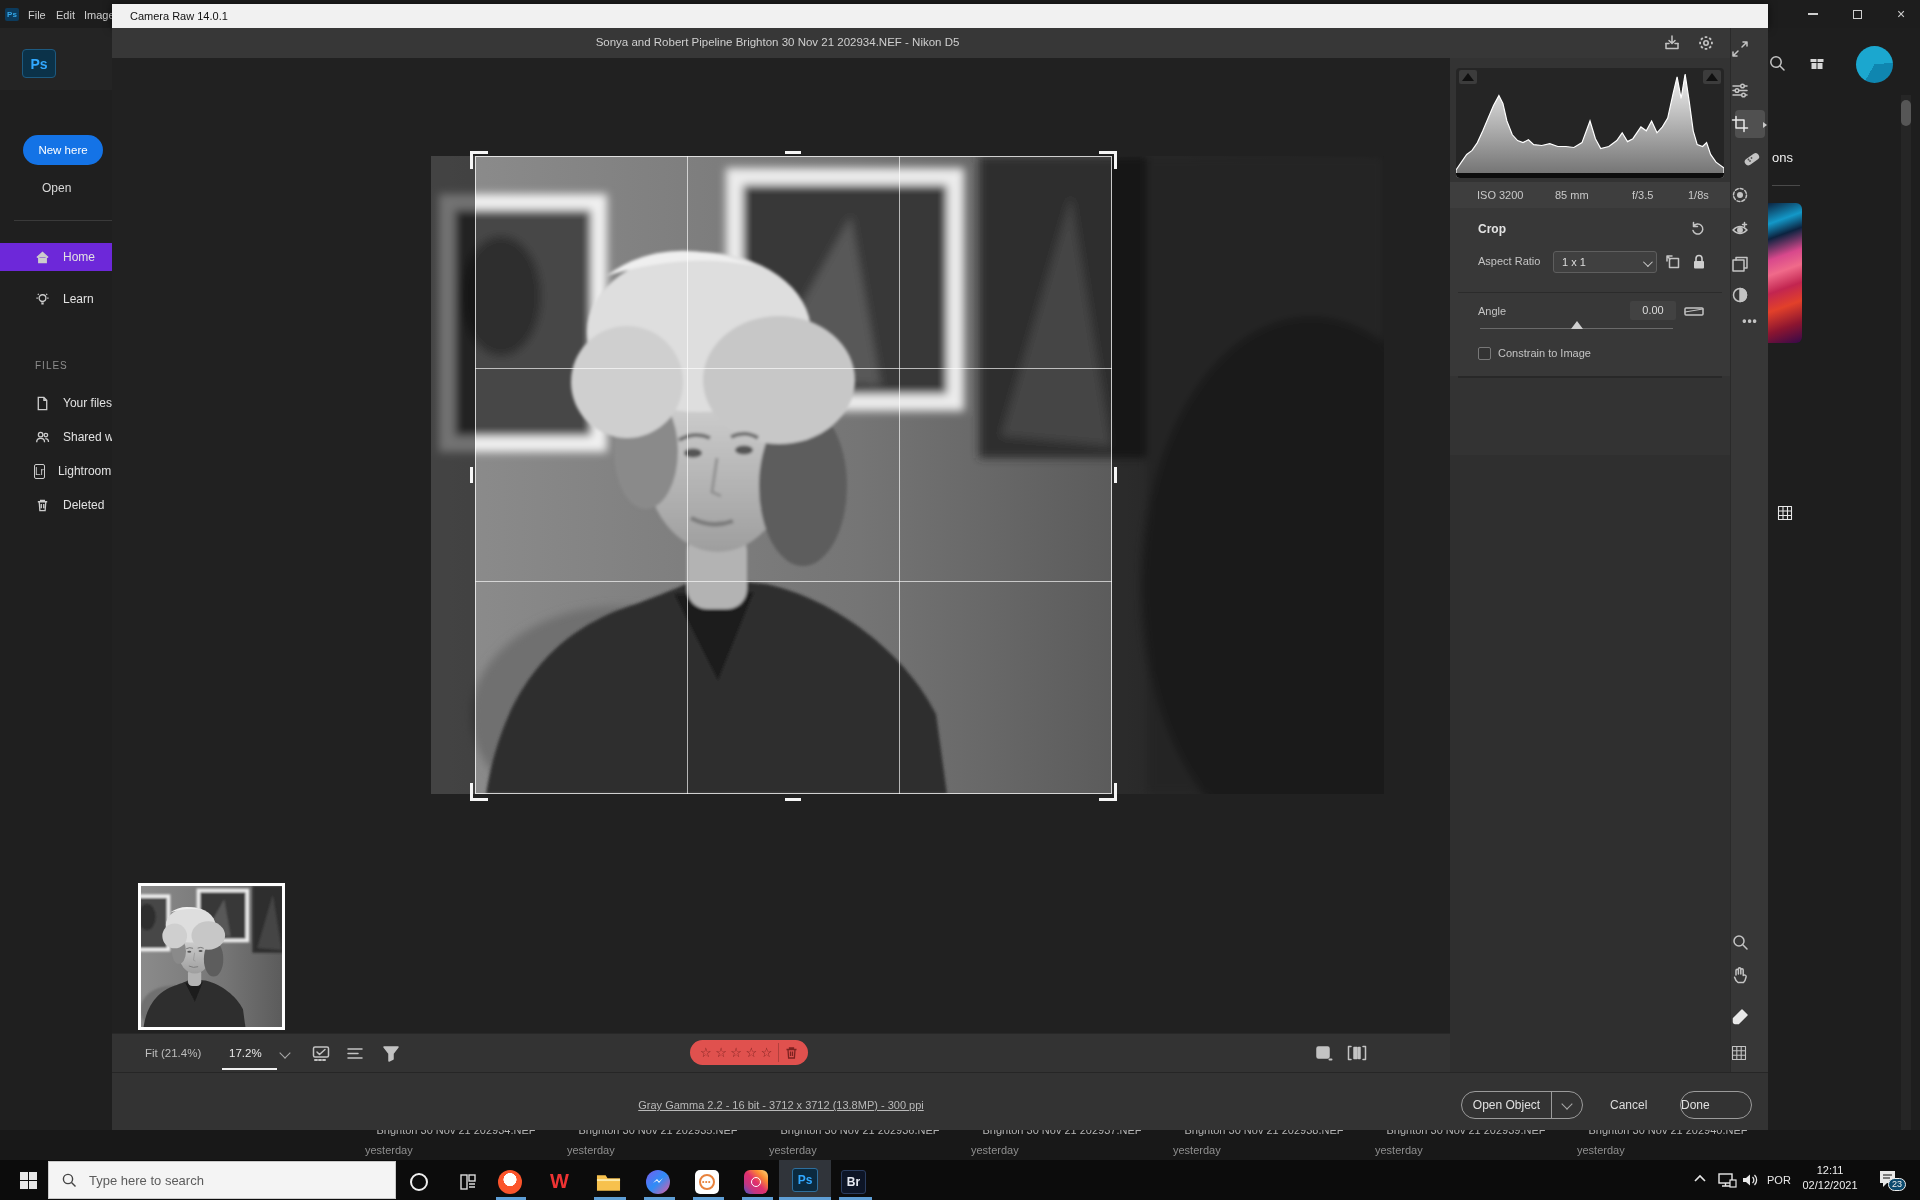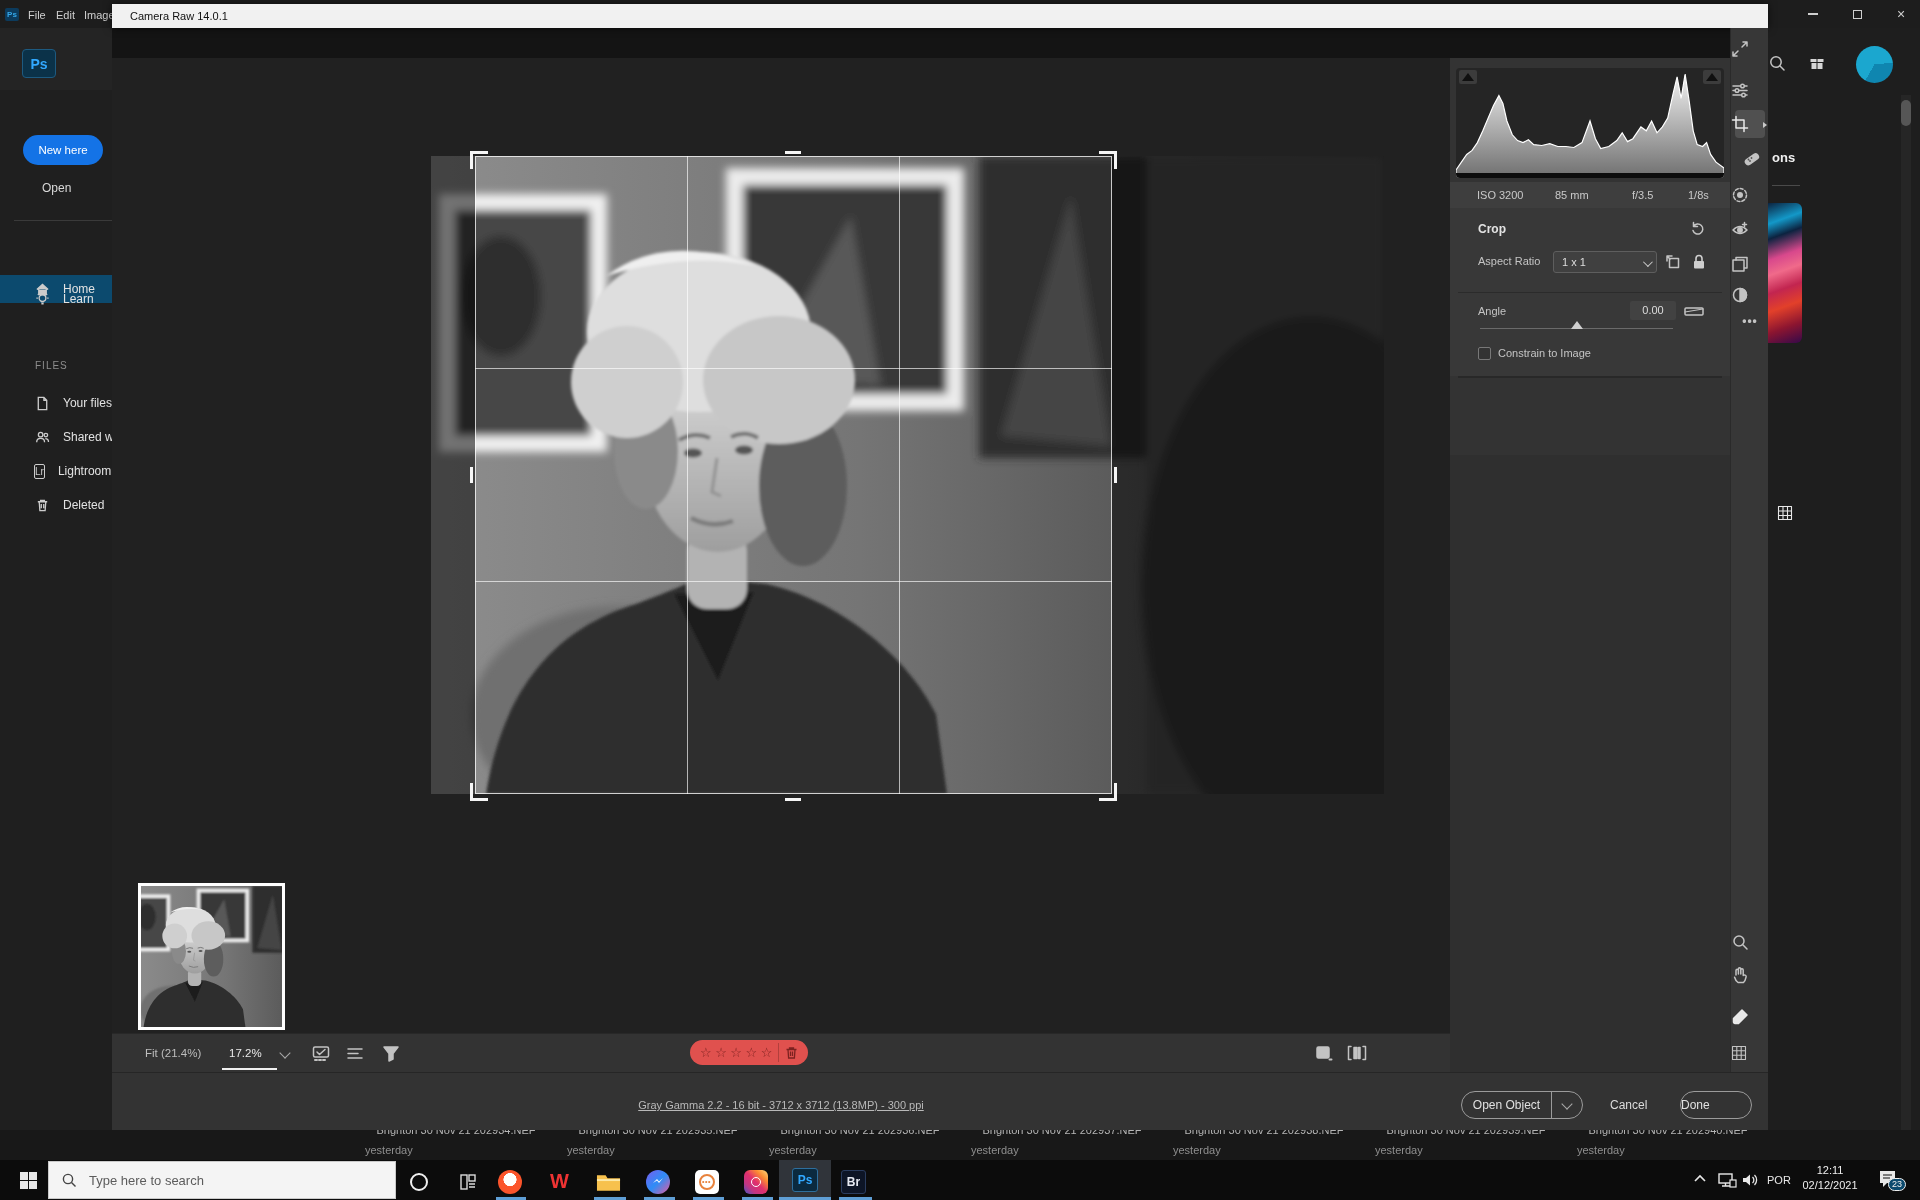--- a/index.html
+++ b/index.html
@@ -18,29 +18,29 @@
   .wc-max { width:9px; height:9px; border:1.5px solid #cfcfcf; }
   .wc-close { color:#cfcfcf; font-size:14px; line-height:14px; }
 
   .ps-sidebar { left:0; top:28px; width:112px; height:1102px; background:#1f1f1f; }
   .ps-sidebar .topzone { left:0; top:0; width:112px; height:62px; background:#242424; }
   .ps-logo { left:22px; top:21px; width:34px; height:29px; background:#0b3249; border:1px solid #1d5a80; border-radius:4px; color:#31a8ff; font-weight:bold; font-size:14px; text-align:center; line-height:28px; }
   .newfile-btn { left:23px; top:107px; width:80px; height:30px; background:#1473e6; border-radius:16px; color:#fff; font-size:11.5px; text-align:center; line-height:30px; }
   .open-lbl { left:42px; top:153px; color:#d8d8d8; font-size:12px; }
   .side-sep { left:14px; top:192px; width:98px; height:1px; background:#3a3a3a; }
   .nav-row { left:0; width:112px; height:28px; display:flex; align-items:center; }
-  .nav-row.sel { background:#0c4a6e;margin-top:32px; }
+  .nav-row.sel { background:#6d28d9; }
   .nav-ic { width:15px; height:15px; margin-left:35px; flex:0 0 auto; }
   .nav-txt { color:#e2e2e2; font-size:12px; margin-left:13px; white-space:nowrap; }
   .files-hdr { left:35px; top:332px; color:#8d8d8d; font-size:10px; letter-spacing:1px; }
   svg.lic { stroke:#cccccc; fill:none; stroke-width:1.4; }
   .lr-box { width:15px; height:15px; margin-left:34px; border:1.3px solid #ccc; border-radius:2px; color:#ccc; font-size:10px; text-align:center; line-height:13px; }
 
   .ps-rightarea { left:1768px; top:28px; width:152px; height:1102px; background:#1e1e1e; }
-  .heading-frag { left:4px; top:122px; color:#f0f0f0; font-size:13px; font-weight:bold; }
+  .heading-frag { left:4px; top:122px; color:#f0f0f0; font-size:13px; font-weight:normal; }
   .card-line { left:4px; top:157px; width:28px; height:1px; background:#4a4a4a; }
   .color-card { left:0px; top:175px; width:34px; height:140px; border-radius:0 6px 6px 0; background:
       linear-gradient(160deg,#0c2340 0%,#1398c8 14%,#0c2340 24%,#d8488c 38%,#f06a8a 48%,#c22550 60%,#e2402a 72%,#8c1530 86%,#35094a 100%); filter:blur(.4px); }
   .grid-ic-right { left:9px; top:477px; }
   .scrollbar { left:133px; top:67px; width:10px; height:1035px; background:#262626; }
   .scroll-thumb { left:0; top:5px; width:10px; height:26px; background:#565656; border-radius:5px; }
 
   
   .recent-strip { left:0; top:1130px; width:1920px; height:30px; background:#181818; }
   .rf-col { position:absolute; top:0; width:190px; }
@@ -353,20 +353,36 @@
       <svg width="22" height="20" viewBox="0 0 22 20">
           <path d="M2 2 h15 v12 h-8 l-4 4 v-4 H2 z" fill="#e8e8e8"></path>
           <path d="M5 6 h9 M5 9 h7" stroke="#0c0c0c" stroke-width="1.2"></path>
         </svg>
       <span class="notif-badge">23</span>
     </div>
   </div>
 
   <div class="abs cr-titlebar"><span>Camera Raw 14.0.1</span></div>
 
+  <div class="abs cr-header">
+    <div class="abs cr-filename">Sonya and Robert Pipeline Brighton 30 Nov 21 202934.NEF  -  Nikon D5</div>
+    <svg class="abs s ic18" style="left:1551px; top:6px" viewBox="0 0 18 18">
+        <path d="M9 2 v7 M6 6.5 L9 9.5 L12 6.5 M3 9.5 v5 h12 v-5"></path>
+        <path d="M3 9.5 h3 M12 9.5 h3"></path>
+      </svg>
+    <svg class="abs" style="left:1585px; top:6px" width="18" height="18" viewBox="0 0 18 18">
+        <g fill="#c3c3c3">
+          <circle cx="9" cy="9" r="3"></circle>
+          <g stroke="#c3c3c3" stroke-width="2.6">
+            <path d="M9 2.2 V4 M9 14 v1.8 M2.2 9 H4 M14 9 h1.8 M4.2 4.2 L5.5 5.5 M12.5 12.5 l1.3 1.3 M13.8 4.2 L12.5 5.5 M5.5 12.5 l-1.3 1.3"></path>
+          </g>
+          <circle cx="9" cy="9" r="1.4" fill="#373737"></circle>
+        </g>
+      </svg>
+  </div>
 
   <div class="abs cr-preview">
 
     <svg class="abs" style="left:319px; top:98px" width="953" height="638" viewBox="0 0 953 638">
       <defs>
         <linearGradient id="wall" x1="0" y1="0" x2="1" y2="0">
           <stop offset="0" stop-color="#8d8d8d"></stop>
             <stop offset=".45" stop-color="#757575"></stop>
             <stop offset=".75" stop-color="#585858"></stop>
             <stop offset="1" stop-color="#3f3f3f"></stop>

